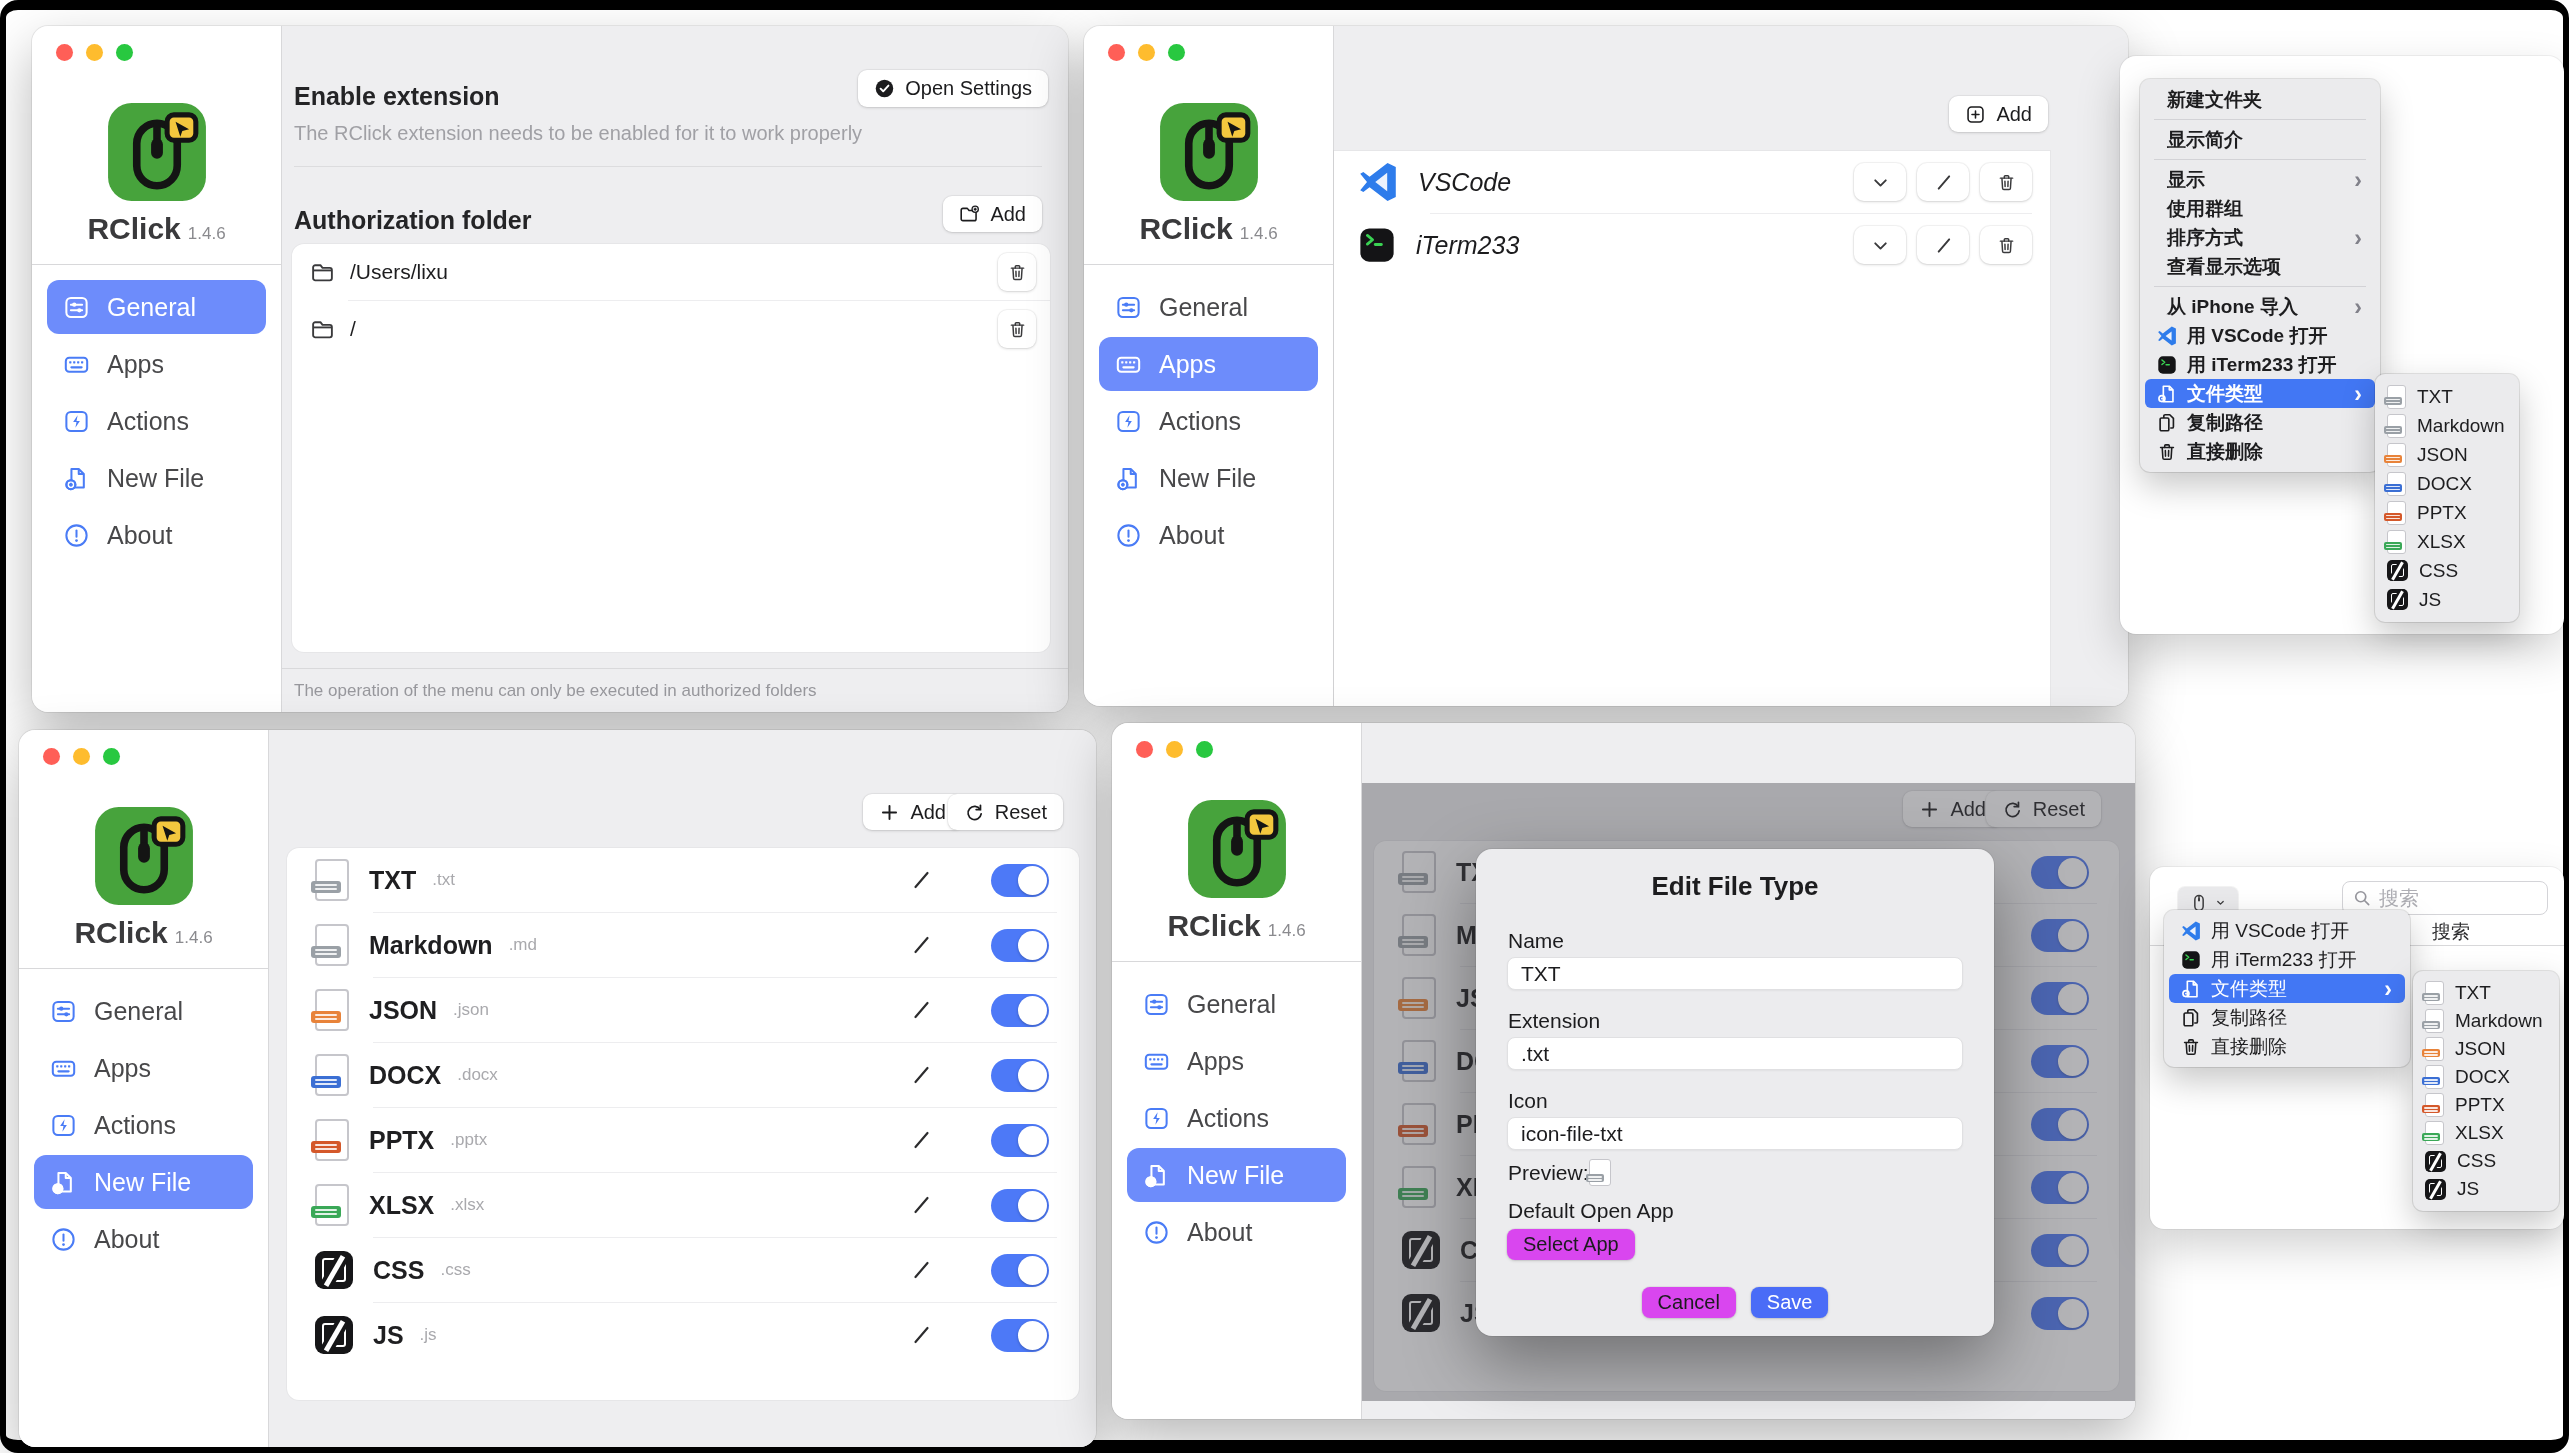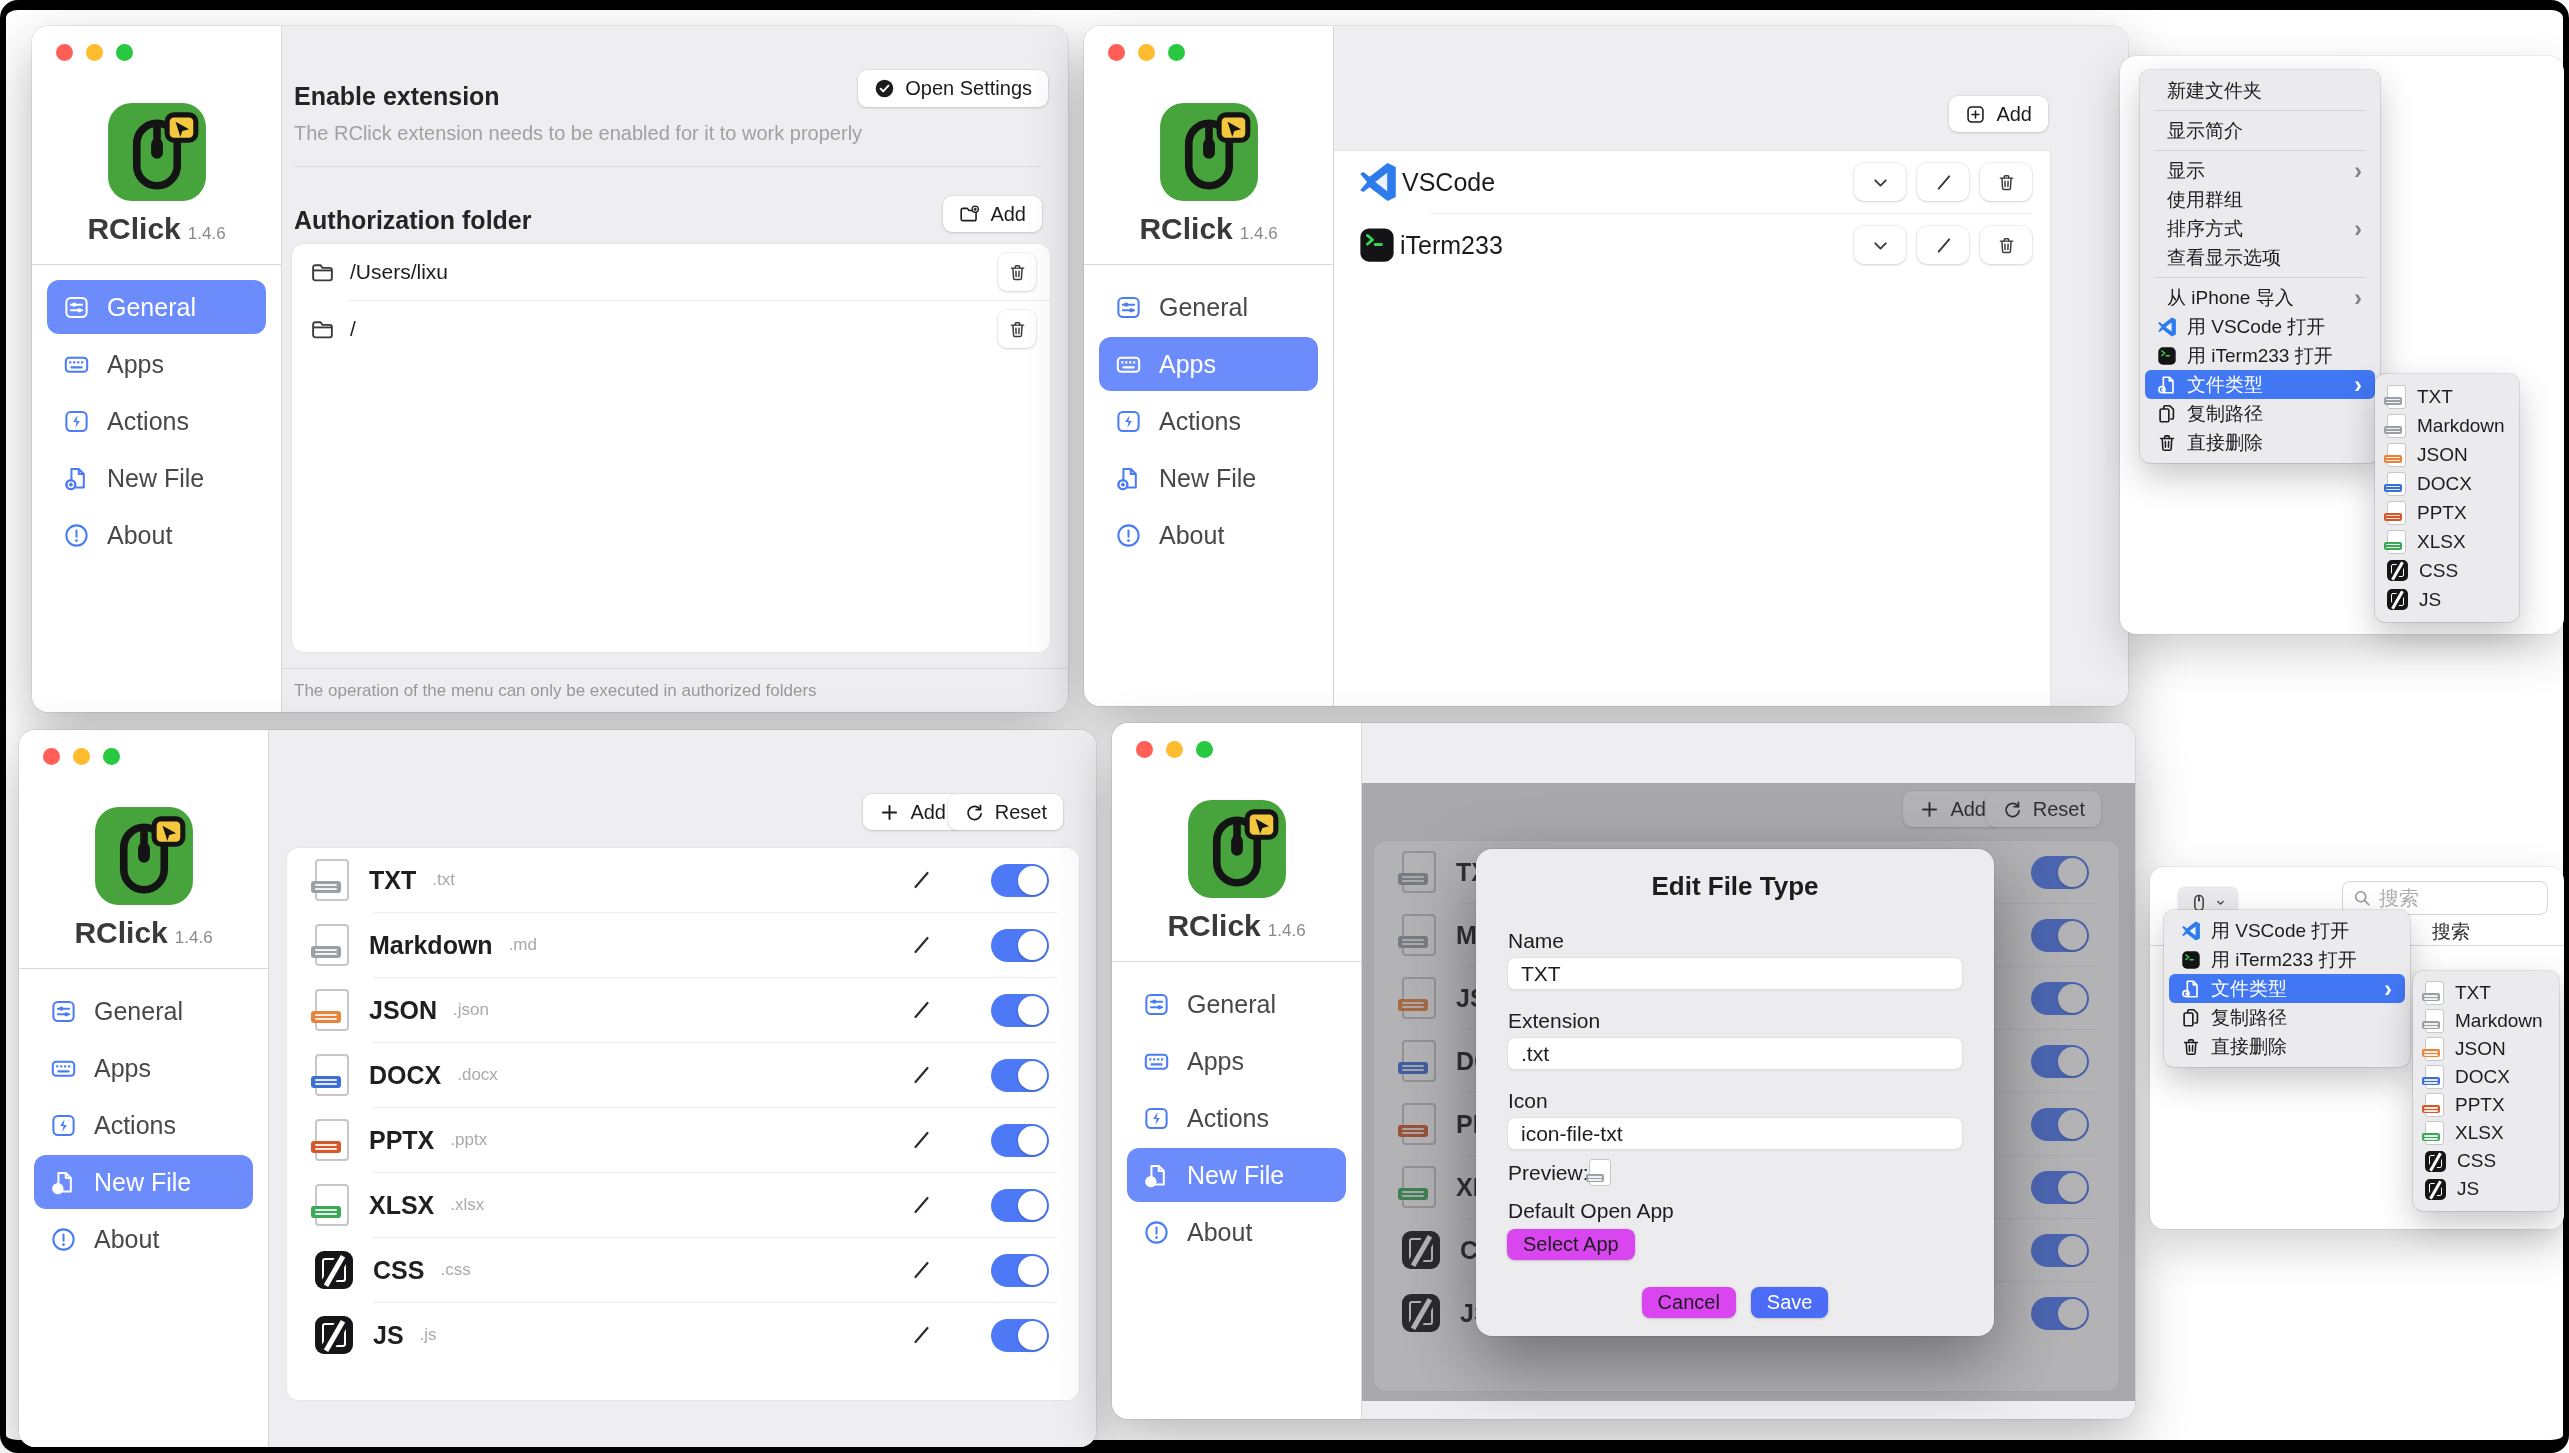--- a/index.html
+++ b/index.html
@@ -41,21 +41,21 @@
   .sub-text  { font-size:20px; color:#a0a0a5; }
   .wpanel { position:absolute; background:#fff; border-radius:12px; box-shadow:0 0 0 1px rgba(0,0,0,.03); }
 
   
   .fo-row { height:56px; display:flex; align-items:center; padding:0 14px 0 18px; gap:15px; }
   .fo-row .path { font-size:21px; color:#1d1d1f; }
   .fo-ic { width:25px; height:25px; color:#3a3a3c; }
   .inset-div { height:1px; background:#ededef; margin-left:56px; }
 
   
-  .app-row { height:62px; display:flex; align-items:center; padding:0 18px 0 22px; gap:2px; }
+  .app-row { height:62px; display:flex; align-items:center; padding:0 18px 0 22px; gap:18px;font-style:italic; }
   .app-row .aname { font-size:25px; color:#1c1c1e; }
   .app-actions { margin-left:auto; display:flex; gap:11px; }
   .app-div { height:1px; background:#ededef; margin:0 18px 0 96px; }
 
   
   .frow { height:64px; display:flex; align-items:center; padding:0 30px 0 28px; }
   .frow .fname { font-size:25px; font-weight:600; color:#1f1f21; margin-left:20px; }
   .frow .fext  { font-size:17px; color:#a9a9ad; margin-left:16px; }
   .frow .pencil { margin-left:auto; margin-right:58px; width:24px; height:24px; color:#2c2c2e; }
   .frow-div { height:1px; background:#ededef; margin:0 22px 0 86px; }
@@ -450,21 +450,21 @@
                   <use href="#i-trash"></use>
                 </svg>
               </span>
           </span>
         </div>
       </div>
     </div>
   </div>
 
   <div class="card" style="left:2114px; top:46px; width:444px; height:578px;">
-    <div class="menu" style="left:20px; top:14px; width:240px;">
+    <div class="menu" style="left:20px; top:23px; width:240px;font-weight:bold;">
       <div class="mi">
           <span>新建文件夹</span>
         </div>
       <div class="mdiv"></div>
       <div class="mi">
           <span>显示简介</span>
         </div>
       <div class="mdiv"></div>
       <div class="mi has-sub">
           <span>显示</span>

